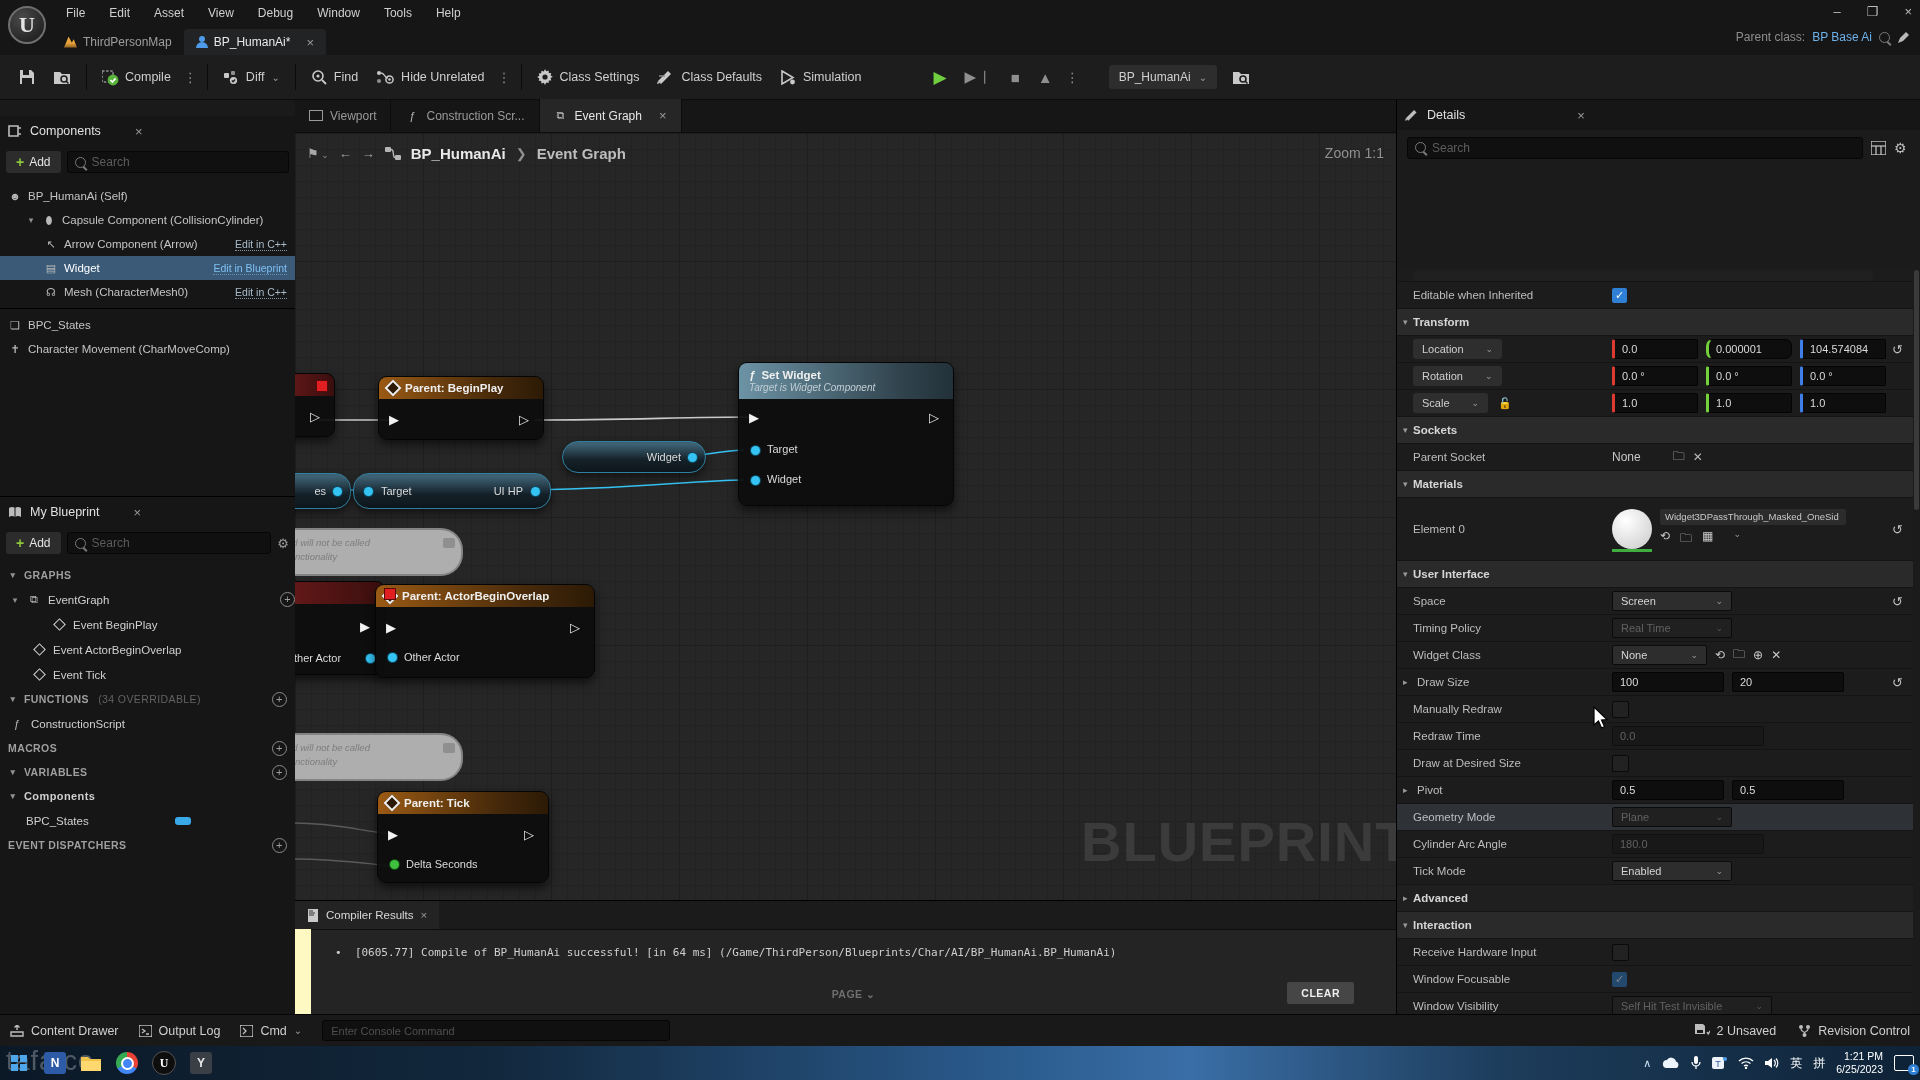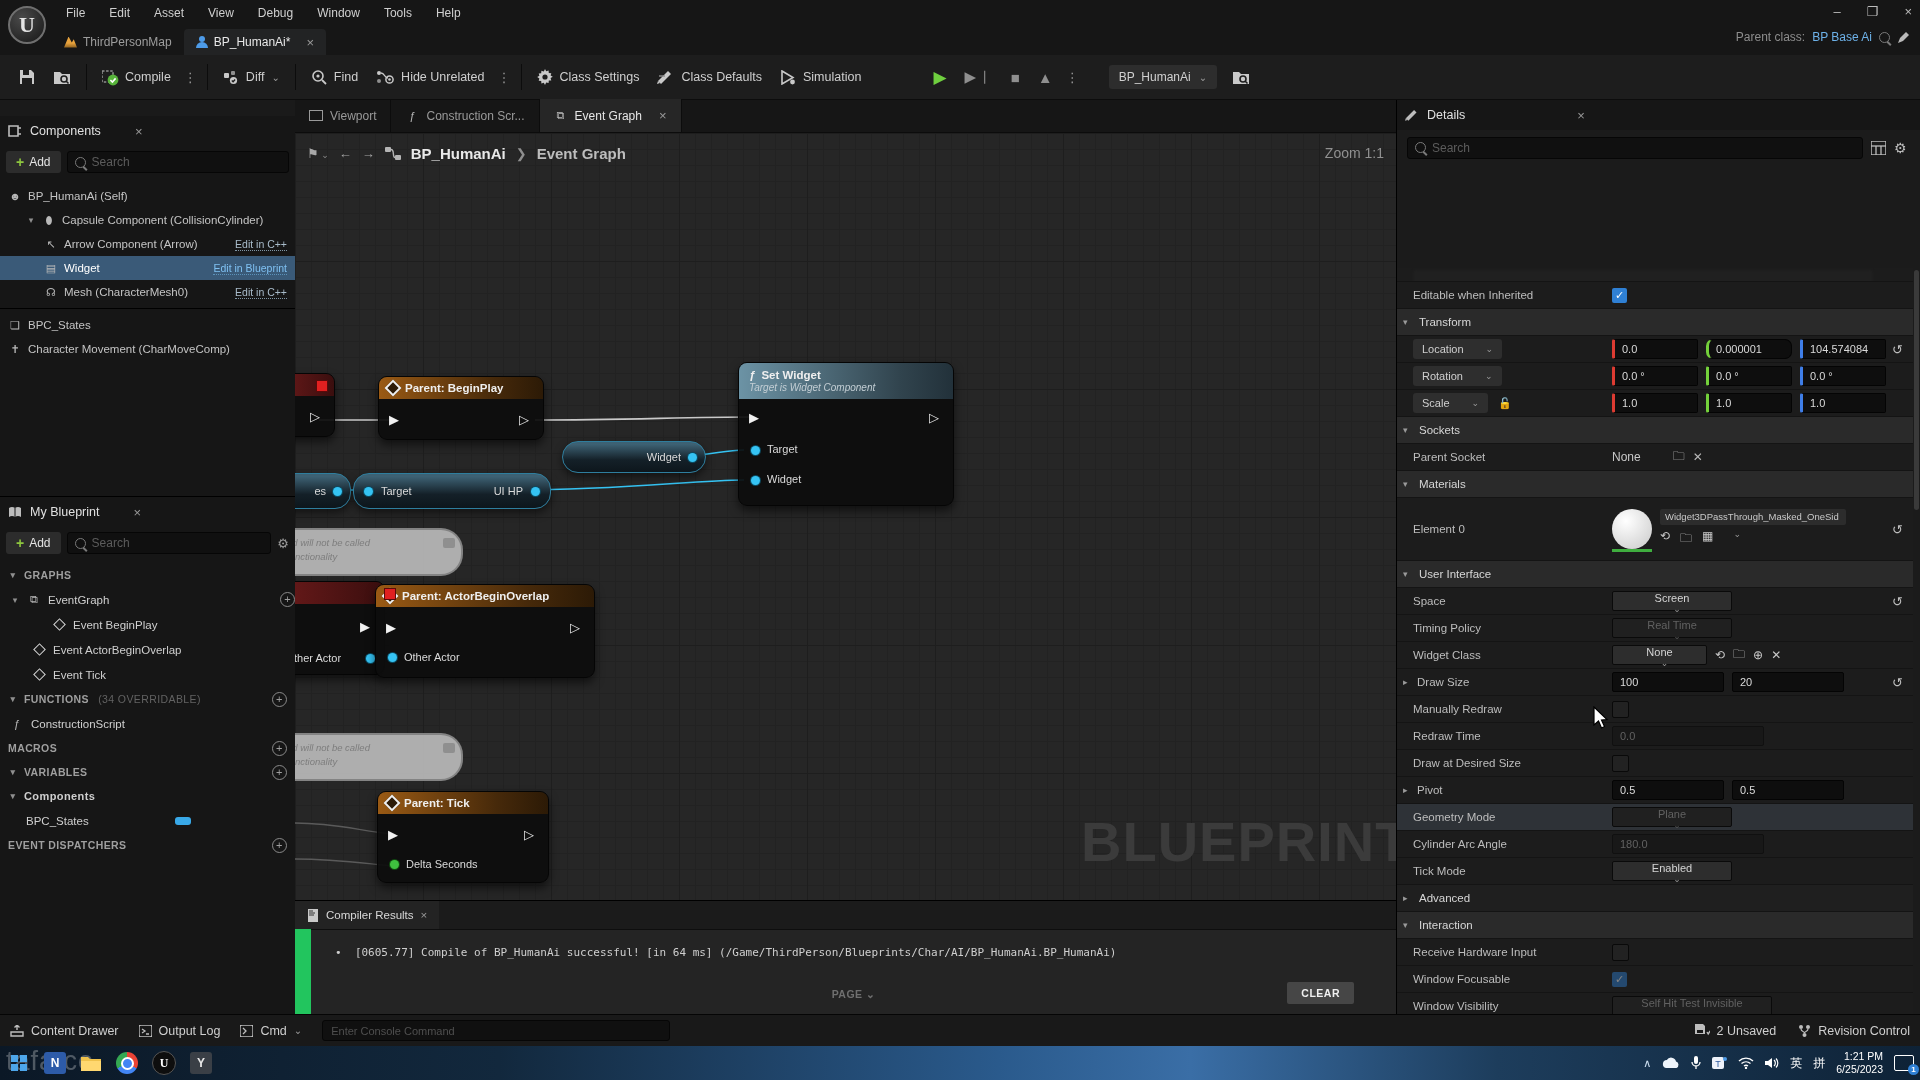--- a/index.html
+++ b/index.html
@@ -31,21 +31,21 @@
   .tb-sep{width:1px;height:26px;background:#0c0c0c;margin:0 6px;}
   .tb-dots{color:#9a9a9a;font-size:13px;padding:0 4px;}
   .tb-caret{color:#9a9a9a;font-size:10px;}
   .icon16{width:16px;height:16px;display:inline-block;position:relative;}
   .play-green{color:#6fcf3f;font-size:17px;}
   .ctl-gray{color:#8f8f8f;font-size:15px;}
   #debug-combo{display:flex;align-items:center;gap:8px;background:#2d2d2d;border-radius:3px;padding:5px 10px;margin-left:26px;color:#d0d0d0;}
   
   #left-col{position:absolute;left:0;top:116px;width:295px;height:914px;background:#161616;border-right:1px solid #000;}
   #details-col{position:absolute;left:1396px;top:100px;width:524px;height:914px;background:#1b1b1b;border-left:1px solid #000;}
-  #center-col{position:absolute;left:295px;top:100px;width:1101px;height:914px;background:#22c55e;}
+  #center-col{position:absolute;left:295px;top:100px;width:1101px;height:914px;background:#fef9c3;}
   .panel-tabrow{height:30px;display:flex;align-items:center;padding:0 8px;gap:8px;background:#161616;}
   .panel-title{color:#e0e0e0;font-size:12.5px;}
   .panel-x{color:#9a9a9a;margin-left:26px;font-size:13px;}
   .addsearch{height:32px;display:flex;align-items:center;gap:6px;padding:0 6px;}
   .add-btn{display:flex;align-items:center;gap:5px;background:#2c2c2c;border-radius:3px;padding:3px 10px;color:#e4e4e4;}
   .add-plus{color:#8ec73f;font-weight:bold;font-size:14px;}
   .search-pill{flex:1;display:flex;align-items:center;gap:6px;background:#101010;border:1px solid #060606;border-radius:3px;height:20px;padding:0 7px;color:#5c5c5c;}
   .lens{width:9px;height:9px;border:1.5px solid #7a7a7a;border-radius:50%;position:relative;flex:none;}
   .lens:after{content:"";position:absolute;left:8px;top:8px;width:5px;height:1.5px;background:#7a7a7a;transform:rotate(45deg);transform-origin:0 0;}
   
@@ -116,31 +116,31 @@
   #details-search-row{height:35px;display:flex;align-items:center;gap:8px;padding:0 10px;}
   #details-rows{position:absolute;left:0;top:168px;width:516px;bottom:0;overflow:hidden;}
   .drow{position:relative;height:26px;border-bottom:1px solid #141414;background:#1c1c1c;display:flex;align-items:center;}
   .drow.cat{background:#2a2a2a;}
   .drow.adv{background:#1f1f1f;}
   .drow.hover{background:#2e3237;}
   .drow.mat{height:62px;}
   .drow.partial{height:13px;overflow:hidden;background:#1c1c1c;}
   .d-exp{width:10px;margin-left:6px;color:#9a9a9a;font-size:9px;flex:none;}
   .d-label{margin-left:16px;font-size:11.5px;color:#bdbdbd;white-space:nowrap;}
-  .drow.cat .d-label,.drow.adv .d-label{margin-left:6px;font-weight:normal;color:#d6d6d6;}
+  .drow.cat .d-label,.drow.adv .d-label{margin-left:0;font-weight:bold;color:#d6d6d6;}
   .d-label.after-exp{margin-left:0;}
   .dis{color:#616161 !important;}
   .d-val{position:absolute;left:215px;display:flex;align-items:center;gap:8px;}
   .vbox{height:18px;background:#0e0e0e;border:1px solid #040404;border-left-width:3px;border-radius:2px;
         display:flex;align-items:center;padding:0 7px;font-size:11px;color:#dadada;}
   .sbox{height:18px;background:#0e0e0e;border:1px solid #040404;border-radius:2px;display:flex;align-items:center;
         padding:0 7px;font-size:11px;color:#dadada;width:136px;}
   .sbox.dis{background:#181818;color:#5e5e5e;border-color:#101010;}
   .ddbox{height:20px;background:#2d2d2d;border:1px solid #0a0a0a;border-radius:2px;display:flex;align-items:center;
-         padding:0 8px;font-size:11px;color:#d4d4d4;justify-content:space-between;box-sizing:border-box;flex-direction:column;}
+         padding:0 8px;font-size:11px;color:#d4d4d4;justify-content:space-between;box-sizing:border-box;}
   .ddbox.dis{background:#202020;color:#5e5e5e;}
   .dd-caret{font-size:9px;color:#9a9a9a;margin-left:10px;}
   .ddbox.dis .dd-caret{color:#555;}
   .label-pill{height:20px;background:#2e2e2e;border-radius:3px;display:flex;align-items:center;gap:12px;padding:0 9px;
               font-size:11px;color:#cfcfcf;margin-left:16px;}
   .chk{width:15px;height:15px;border-radius:2px;background:#2f80d4;color:#fff;font-size:11px;line-height:15px;text-align:center;}
   .chk.off{background:#222;border:1px solid #090909;color:transparent;}
   .chk.faded{opacity:.45;}
   .reset-btn{position:absolute;right:10px;color:#bdbdbd;font-size:13px;}
   .mat-thumb{width:40px;height:40px;border-radius:50%;background:radial-gradient(circle at 35% 30%,#ffffff,#c9c9c9);}

